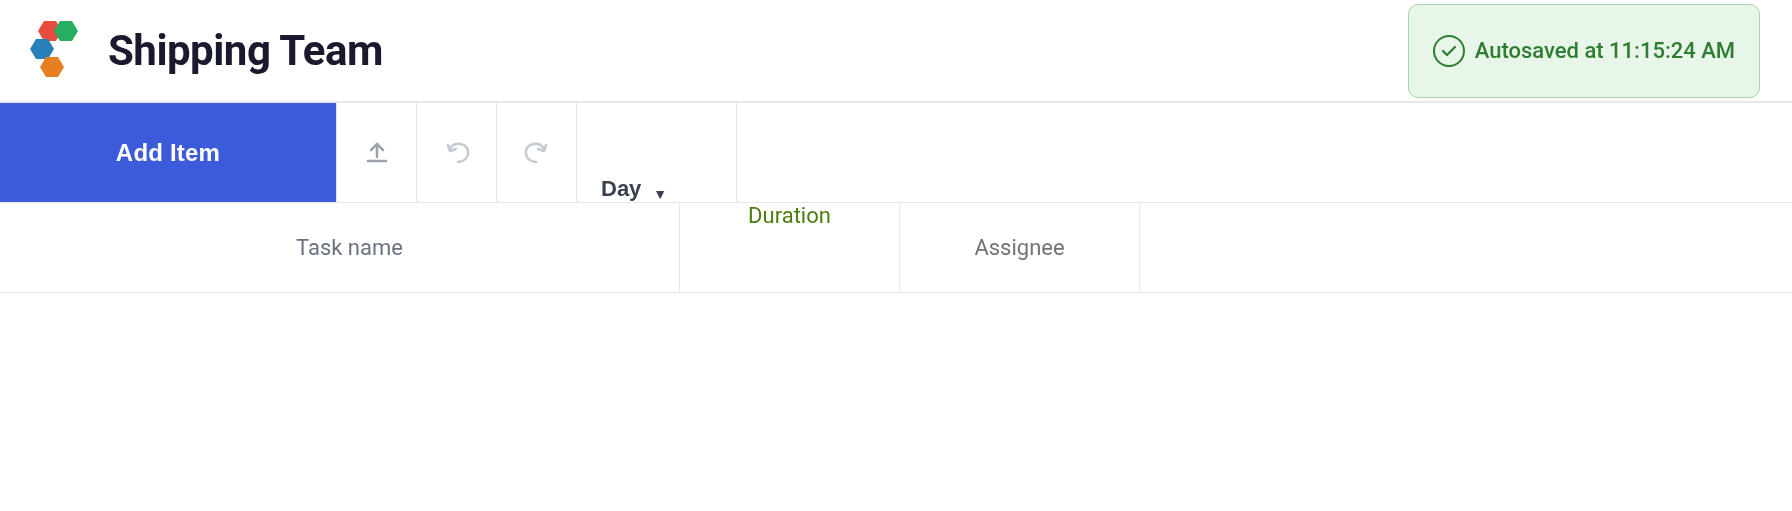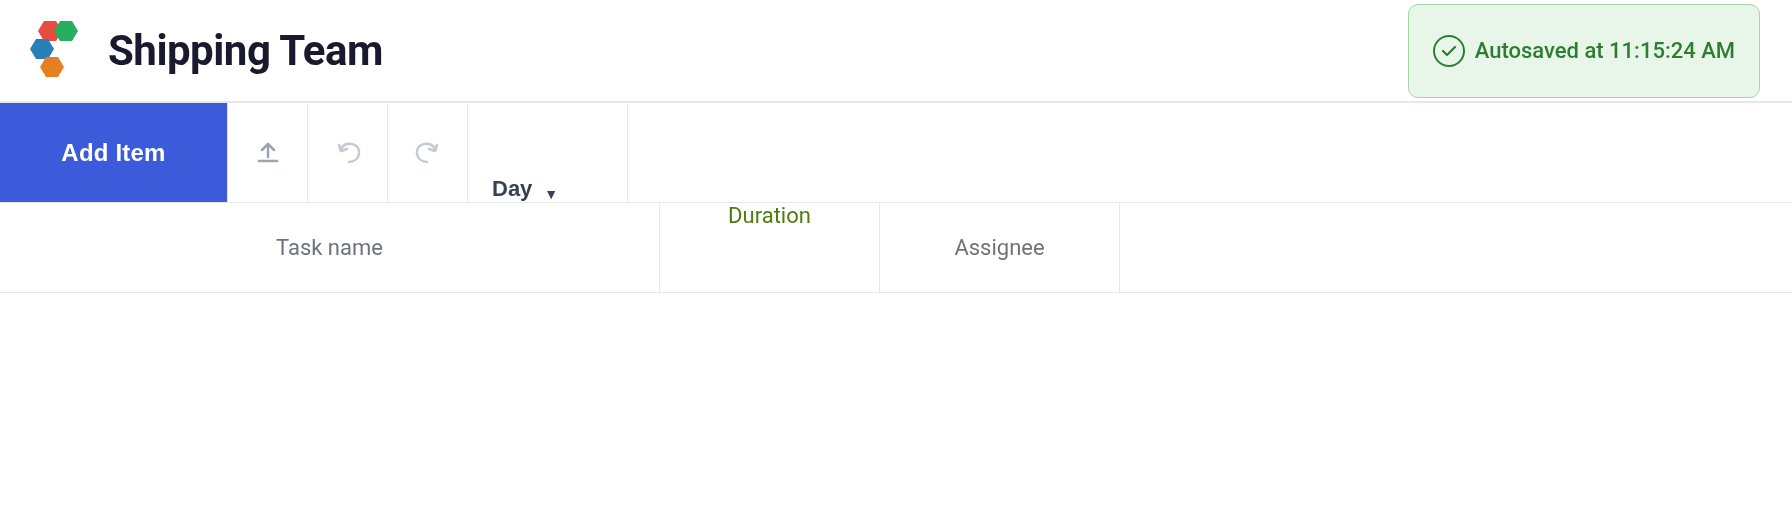--- a/index.html
+++ b/index.html
@@ -83,21 +83,21 @@
     }
 
     .add-item-btn {
       background: #3b5bdb;
       color: #fff;
       border: none;
       font-size: 24px;
       font-weight: 600;
       padding: 0 40px;
       height: 100%;
-      width: 228px;
+      width: 337px;
       cursor: pointer;
       letter-spacing: 0.2px;
       border-right: 1.5px solid #e5e7eb;
       flex-shrink: 0;
     }
 
     .toolbar-btn {
       display: flex;
       align-items: center;
       justify-content: center;
@@ -147,20 +147,21 @@
 
     .col-task {
       flex: 0 0 660px;
       display: flex;
       align-items: center;
       justify-content: center;
       font-size: 22px;
       color: #6b7280;
       font-weight: 400;
       border-right: 1.5px solid #e5e7eb;
+      margin-left: 20px;
     }
 
     .col-start {
       flex: 0 0 230px;
       display: flex;
       align-items: center;
       justify-content: center;
       font-size: 22px;
       color: #6b7280;
       font-weight: 400;

